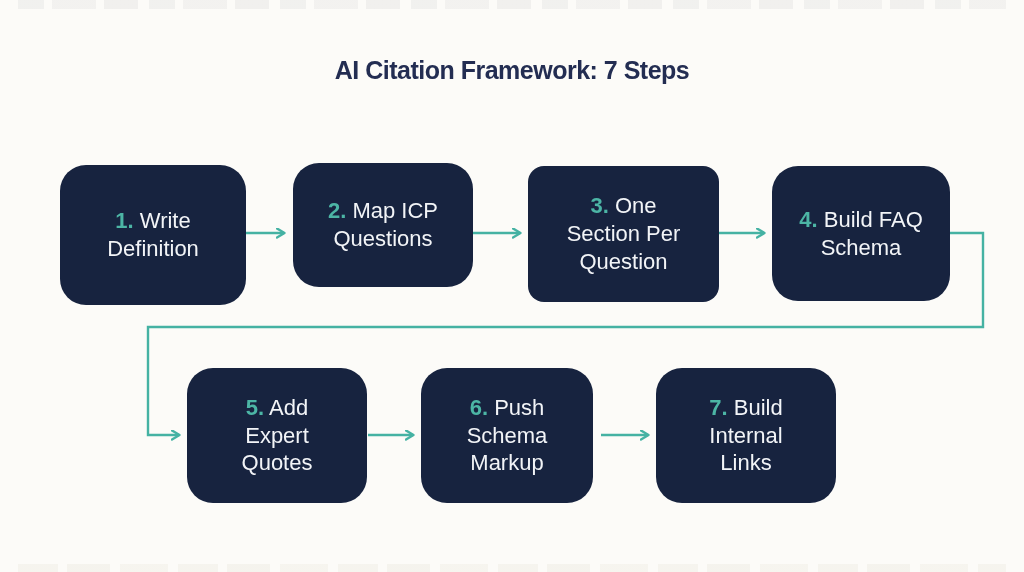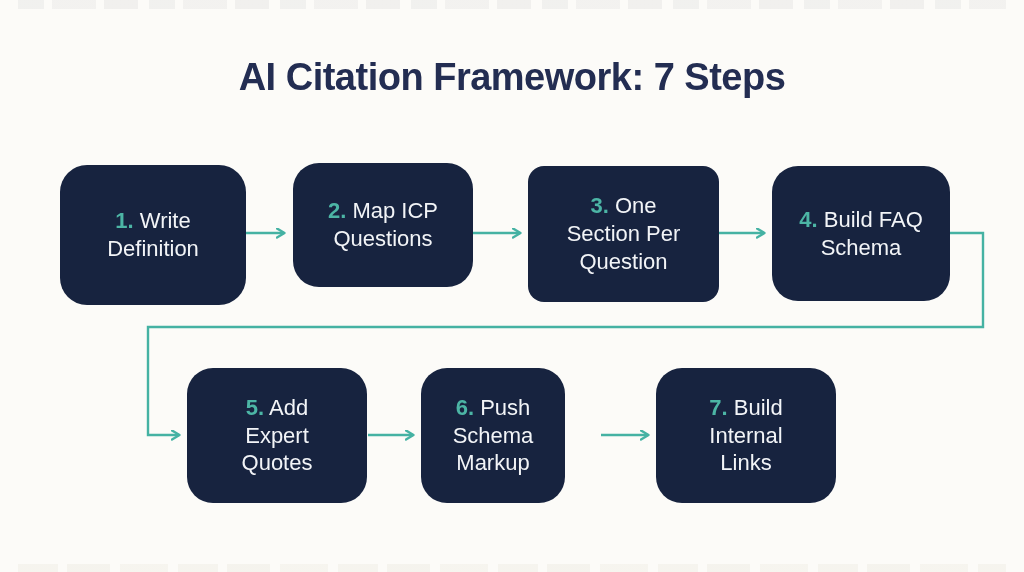--- a/index.html
+++ b/index.html
@@ -27,21 +27,21 @@
   .artifact.bottom { bottom: 0; height: 8px; opacity: .7;
     background: repeating-linear-gradient(90deg,
       #f3f1ea 0 40px, transparent 40px 49px,
       #f2f0e9 49px 92px, transparent 92px 102px,
       #f4f2eb 102px 150px, transparent 150px 160px);
   }
   .title {
     position: absolute;
     top: 56px; left: 0; width: 1024px;
     text-align: center;
-    font-size: 38px;
+    font-size: 25px;
     font-weight: bold;
     letter-spacing: -0.5px;
     color: #232d52;
   }
   .step-box {
     position: absolute;
     background: #17233f;
     border-radius: 26px;
     display: flex;
     align-items: center;
@@ -82,21 +82,21 @@
     <g fill="none" stroke="#45b2a3" stroke-width="2.4">
       <path d="M246,233 H284" marker-end="url(#arw)"></path>
       <path d="M473,233 H520" marker-end="url(#arw)"></path>
       <path d="M719,233 H764" marker-end="url(#arw)"></path>
       <path d="M950,233 H983 V327 H148 V435 H179" marker-end="url(#arw)"></path>
       <path d="M368,435 H413" marker-end="url(#arw)"></path>
       <path d="M601,435 H648" marker-end="url(#arw)"></path>
     </g>
   </svg>
 
-  <div class="step-box" style="left:60px; top:165px; width:186px; height:140px;border-radius:27px;">
+  <div class="step-box" style="left:60px; top:165px; width:186px; height:140px;">
     <div class="step-text" style="max-width:120px;">
       <span class="step-num">1.</span>
       <span>Write Definition</span>
     </div>
   </div>
 
   <div class="step-box" style="left:293px; top:163px; width:180px; height:124px;">
     <div class="step-text" style="max-width:132px;">
       <span class="step-num">2.</span>
       <span>Map ICP Questions</span>
@@ -117,21 +117,21 @@
     </div>
   </div>
 
   <div class="step-box" style="left:187px; top:368px; width:180px; height:135px;">
     <div class="step-text" style="max-width:95px;">
       <span class="step-num">5.</span>
       <span>Add Expert Quotes</span>
     </div>
   </div>
 
-  <div class="step-box" style="left:421px; top:368px; width:144px; height:135px;">
+  <div class="step-box" style="left:421px; top:368px; width:172px; height:135px;">
     <div class="step-text" style="max-width:100px;">
       <span class="step-num">6.</span>
       <span>Push Schema Markup</span>
     </div>
   </div>
 
   <div class="step-box" style="left:656px; top:368px; width:180px; height:135px;">
     <div class="step-text" style="max-width:100px;">
       <span class="step-num">7.</span>
       <span>Build Internal Links</span>

